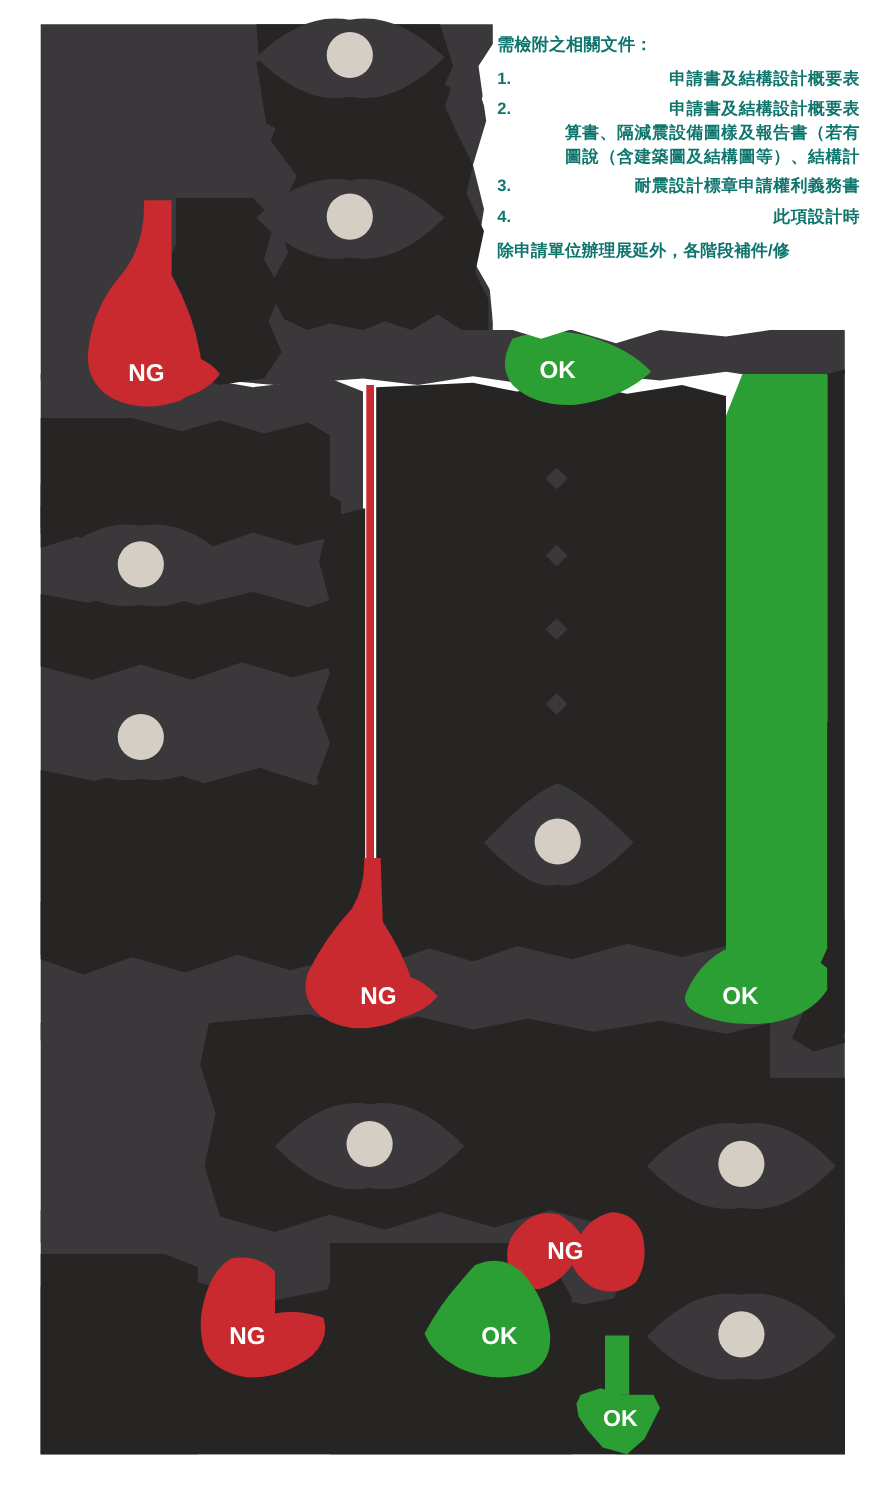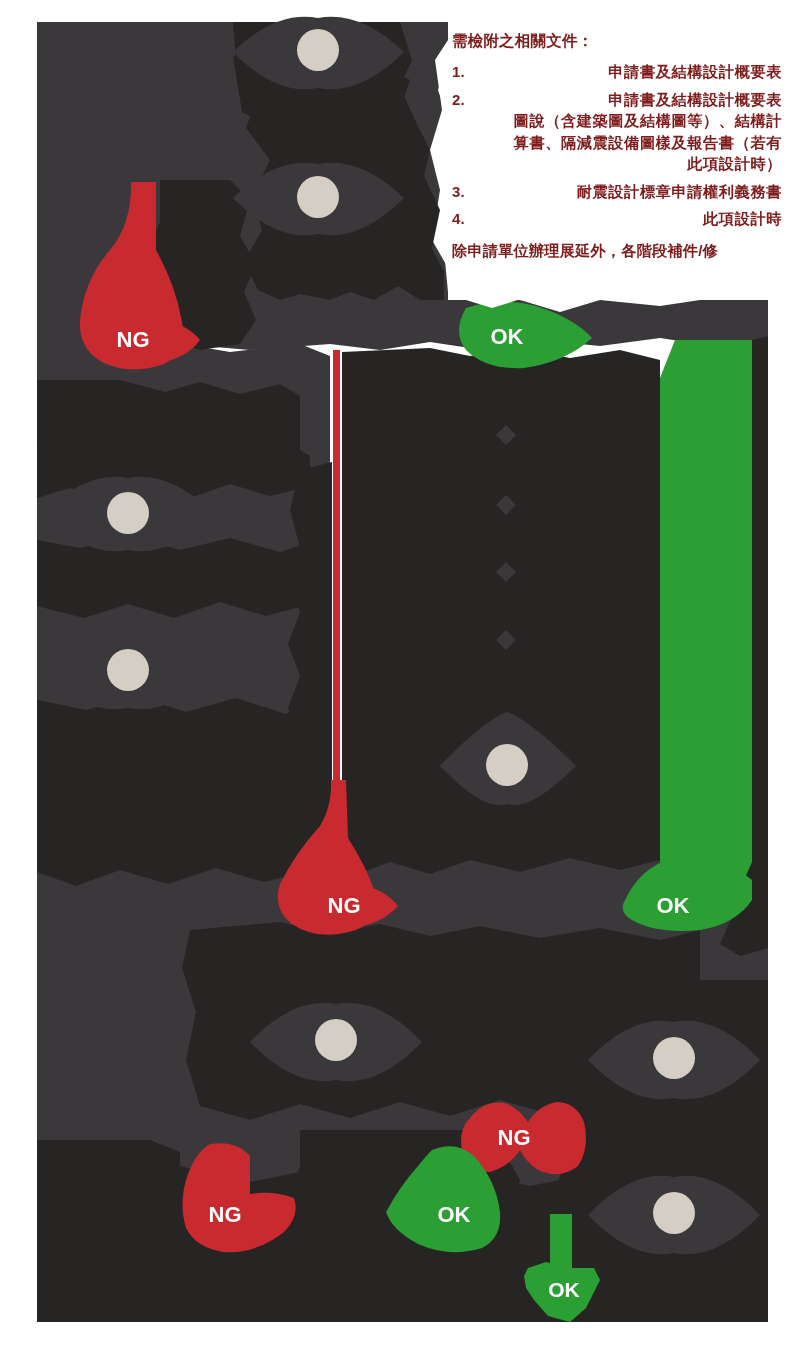--- a/index.html
+++ b/index.html
@@ -41,21 +41,21 @@
   .marker-label-sm {
     font-size: 21px;
   }
 
   
   #notes-panel {
     position: absolute;
     left: 452px;
     top: 30px;
     width: 330px;
-    color: #7f1d1d;
+    color: #0f766e;
     font-size: 15.2px;
     line-height: 1.42;
     font-family: "Liberation Sans", "DejaVu Sans", sans-serif;
     letter-spacing: 0.2px;
   }
   #notes-title {
     font-weight: bold;
     margin-bottom: 9px;
     font-size: 15.5px;
   }
@@ -278,23 +278,22 @@
       <span class="note-num">1.</span>
       <span class="note-body">
         <span class="sub">申請書及結構設計概要表</span>
       </span>
     </div>
 
     <div class="note-item">
       <span class="note-num">2.</span>
       <span class="note-body">
         <span class="sub">申請書及結構設計概要表</span>
+        <span class="sub">算書、隔減震設備圖樣及報告書（若有</span>
         <span class="sub">圖說（含建築圖及結構圖等）、結構計</span>
-        <span class="sub">算書、隔減震設備圖樣及報告書（若有</span>
-        <span class="sub">此項設計時）</span>
       </span>
     </div>
 
     <div class="note-item">
       <span class="note-num">3.</span>
       <span class="note-body">
         <span class="sub">耐震設計標章申請權利義務書</span>
       </span>
     </div>
 

